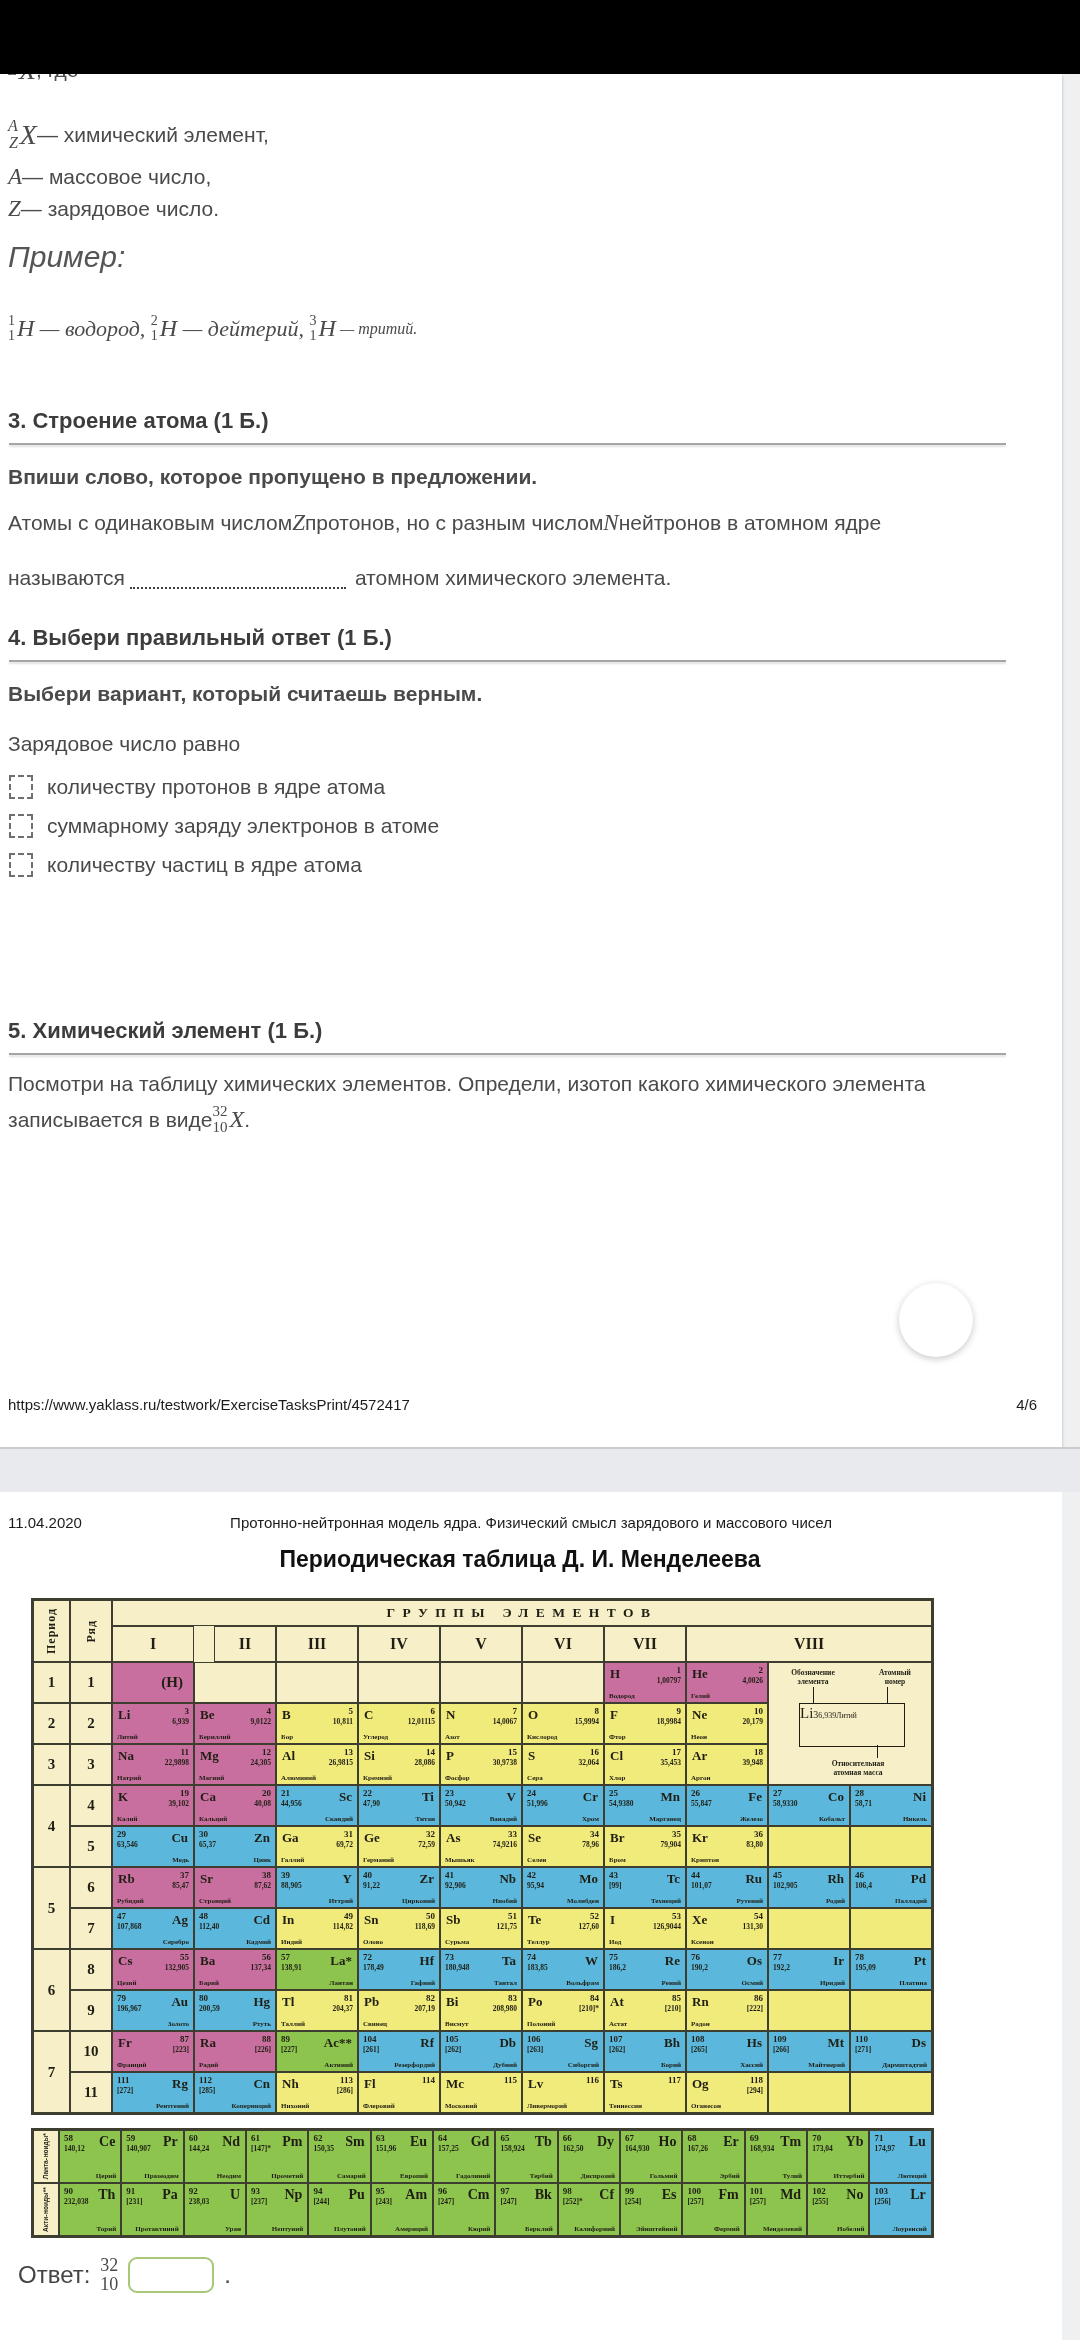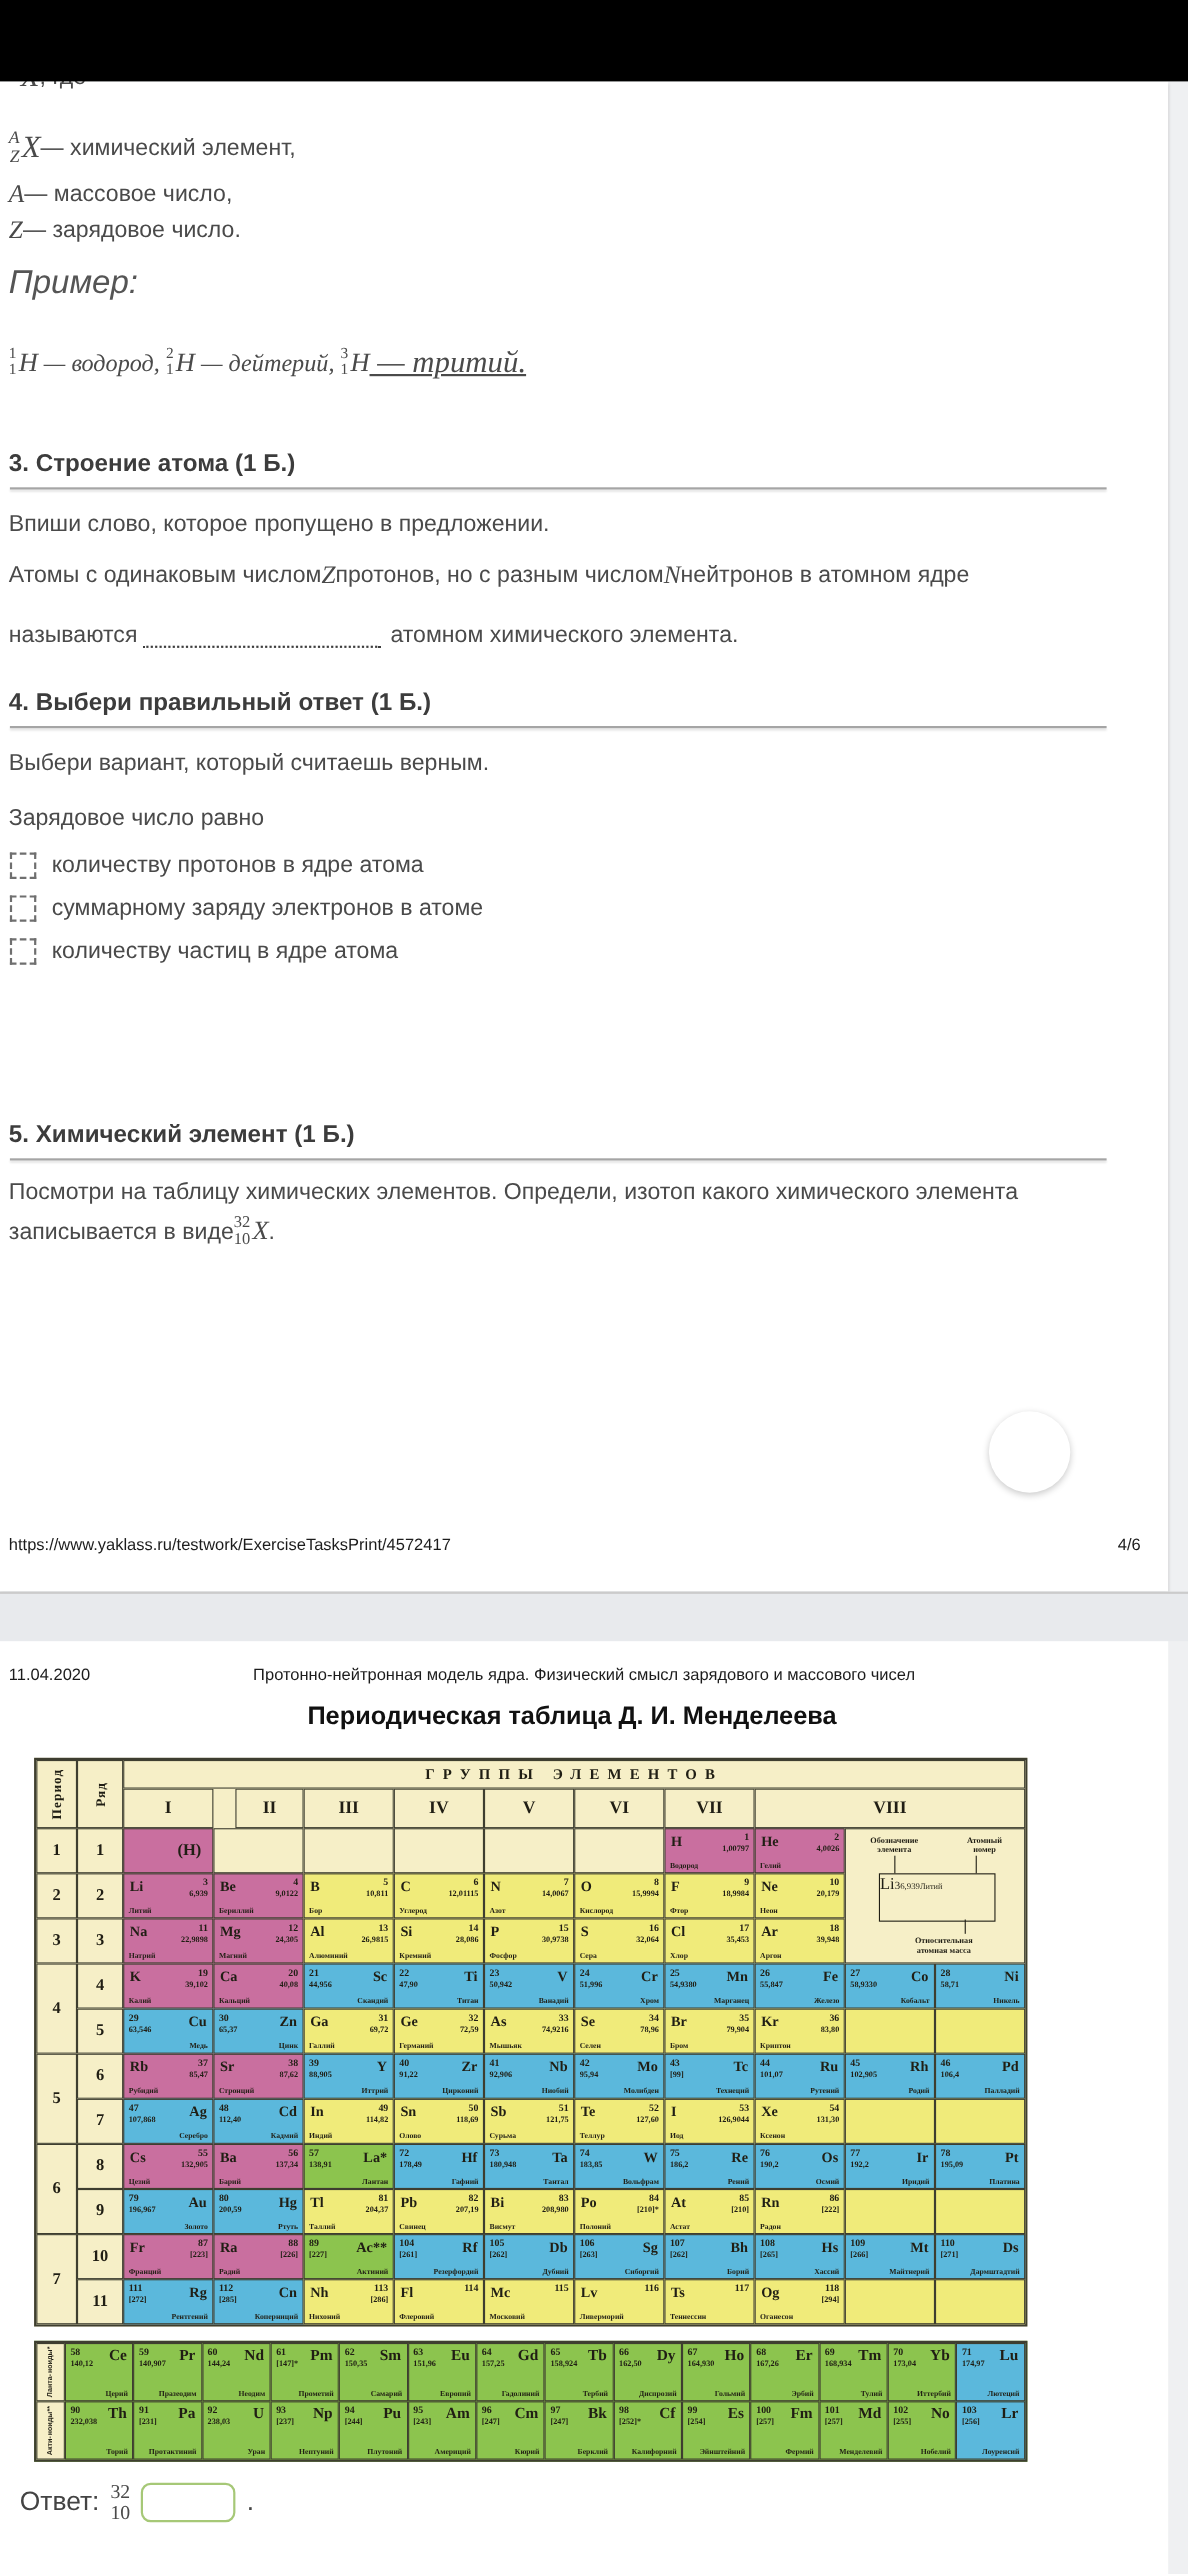--- a/index.html
+++ b/index.html
@@ -9,21 +9,21 @@
   
   #statusbar{left:0;top:0;width:1080px;height:74px;background:#000;z-index:9}
   
   .page{background:#fff;left:0;width:1062px;z-index:1}
   #page1{top:74px;height:1373px;box-shadow:0 2px 3px rgba(0,0,0,.25)}
   #page2{top:1490px;height:850px}
   #pagegap{left:0;top:1447px;width:1080px;height:43px;background:#e8eaed;border-top:2px solid #cbcbcb;z-index:2}
   
   .t{color:#4a4a4a;font-size:21px;white-space:nowrap}
   .h{color:#3c3c3c;font-size:22px;font-weight:bold;white-space:nowrap}
-  .b{font-weight:normal}
+  .b{font-weight:bold}
   .rule{height:2px;background:#a5a5a5;box-shadow:0 2px 2px rgba(0,0,0,.12)}
   .ser{font-family:"Liberation Serif",serif;font-style:italic}
   
   .nline{display:flex;align-items:center;color:#4a4a4a}
   .st{display:inline-flex;flex-direction:column;justify-content:center;text-align:right;line-height:1.05;font-family:"Liberation Serif",serif;font-style:normal;margin-right:2px}
   .st.ital{font-style:italic}
   .nsym{font-family:"Liberation Serif",serif;font-style:italic}
   
   .opt{margin-bottom:13px;color:#4a4a4a;font-size:21px;line-height:26px}
   .optrow{display:flex;align-items:flex-start}
@@ -115,21 +115,21 @@
           <span>2</span>
           <span>1</span>
         </span>
         <span class="nsym" style="font-size: 24px;">H</span>
         <span class="ser" style="font-size: 22px; white-space: pre; color: rgb(74, 74, 74);"> — дейтерий, </span>
         <span class="st" style="font-size: 14px;">
           <span>3</span>
           <span>1</span>
         </span>
         <span class="nsym" style="font-size: 24px;">H</span>
-        <span class="ser" style="font-size: 28px; white-space: pre; color: rgb(74, 74, 74); text-decoration: underline;"> — тритий.</span>
+        <span class="ser" style="font-size: 16px; white-space: pre; color: rgb(74, 74, 74);"> — тритий.</span>
       </div>
 
     <div class="abs h" style="left:8px;top:334px">3.  Строение атома  (1 Б.)</div>
     <div class="abs rule" style="left:9px;top:369px;width:997px"></div>
     <div class="abs t b" style="left:8px;top:391px">Впиши слово, которое пропущено в предложении.</div>
 
     <div class="abs nline" style="left:8px;top:436px">
       <span class="t">Атомы с одинаковым числом </span>
       <span class="ser" style="font-size:23px">Z</span>
       <span class="t"> протонов, но с разным числом </span>

